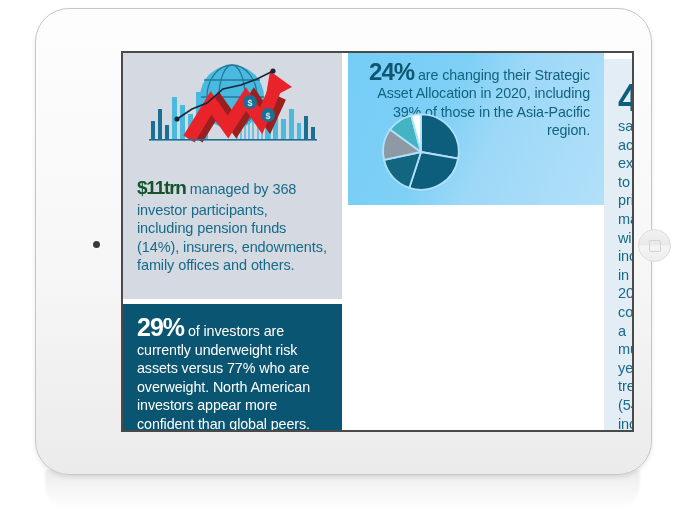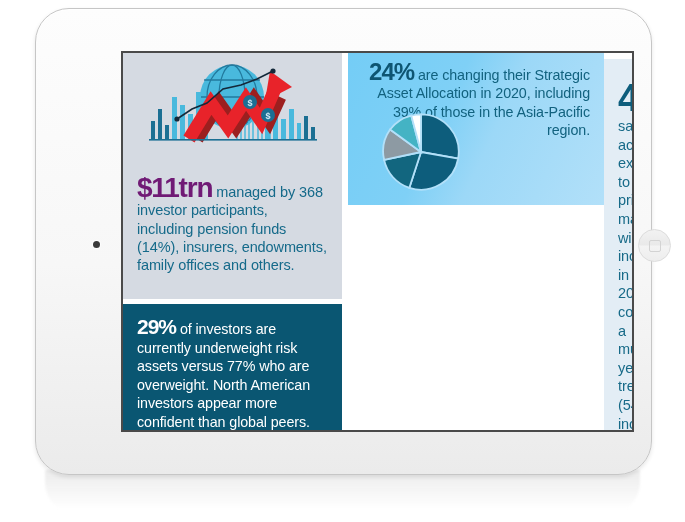--- a/index.html
+++ b/index.html
@@ -74,24 +74,24 @@
   }
 
   
   .stat-block{
     font-size:14.5px;line-height:18.3px;letter-spacing:-0.1px;
   }
   .big{
     font-weight:bold;letter-spacing:-1.2px;
   }
   #aum-text{color:#156a8a;padding-top:8px;}
-  #aum-text .big{font-size:28px;line-height:27px;color:#701a75;}
+  #aum-text .big{font-size:19px;line-height:27px;color:#14532d;}
 
   #underweight-text{color:#ffffff;font-size:14.3px;line-height:18.6px;}
-  #underweight-text .big{font-size:21px;color:#ffffff;letter-spacing:-1px;}
+  #underweight-text .big{font-size:25px;color:#ffffff;letter-spacing:-1px;}
 
   #saa-text{color:#12627f;text-align:right;padding-top:10px;font-size:14.3px;line-height:18.4px;}
   #saa-text .big{font-size:24px;color:#0e5572;letter-spacing:-1px;}
 
   #exposure-text{color:#176a88;padding-top:20px;font-size:14.5px;line-height:18.6px;}
   #exposure-text .big{font-size:38px;line-height:38px;color:#0d5d7c;letter-spacing:-2px;}
 
   
   #aum-illustration{width:191px;height:105px;display:block;margin:6px auto 2px auto;}
 

